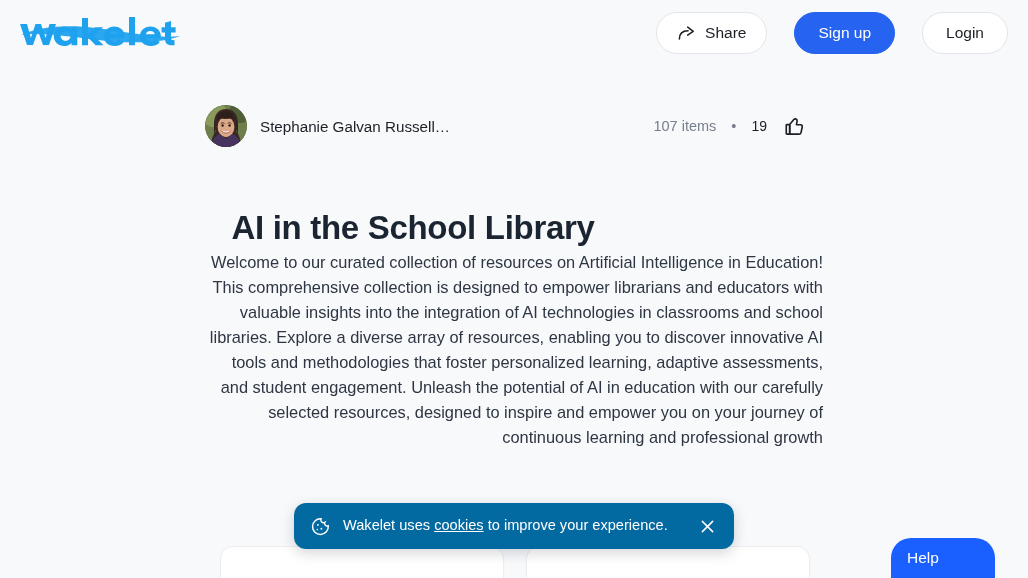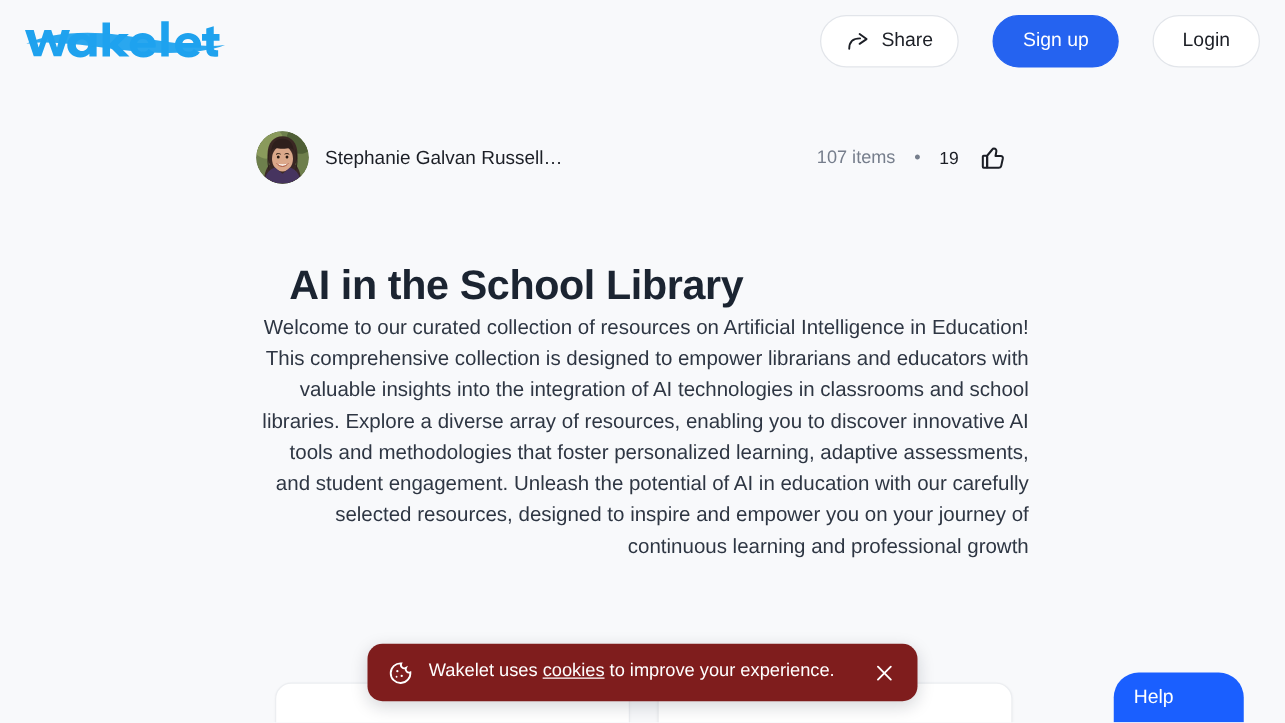--- a/index.html
+++ b/index.html
@@ -185,25 +185,25 @@
     display: flex;
     align-items: center;
     gap: 11px;
     cursor: pointer;
     box-shadow: 0 1px 2px rgba(16,24,40,0.04);
   }
 
   
   .cookie-banner {
     position: absolute;
-    top: 515px;
+    top: 503px;
     left: 294px;
     width: 440px;
     height: 46px;
-    background: #7f1d1d;
+    background: #0369a1;
     border-radius: 12px;
     display: flex;
     align-items: center;
     padding: 0 17px 0 16px;
     gap: 12px;
     box-shadow: 0 4px 14px rgba(16,24,40,0.18);
   }
   .cookie-icon { flex: 0 0 auto; display: block; }
   .cookie-text {
     color: #ffffff;

